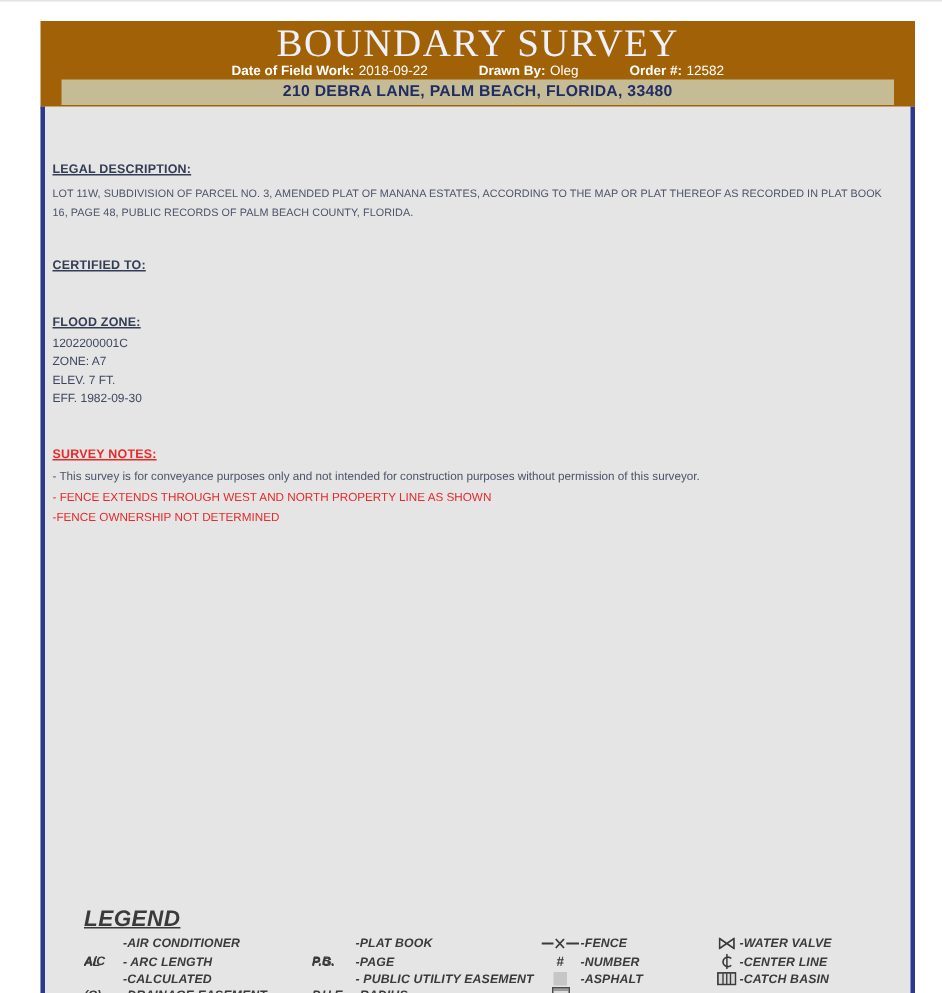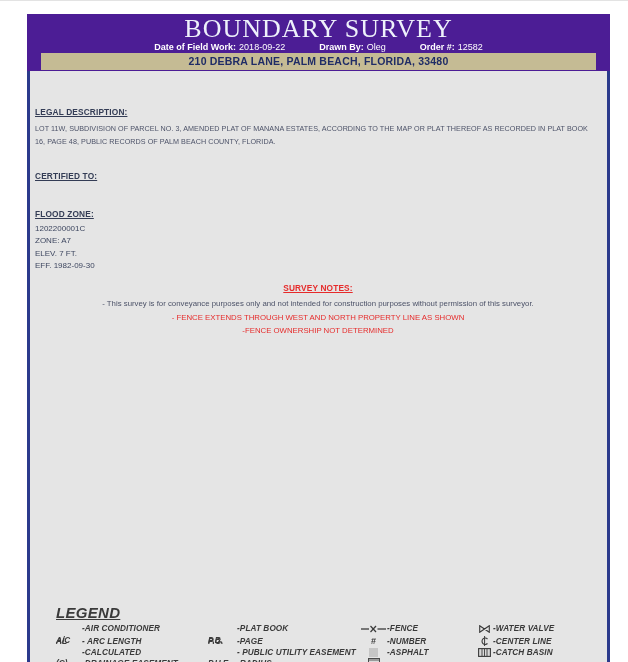--- a/index.html
+++ b/index.html
@@ -5,21 +5,21 @@
   html,body{margin:0;padding:0;}
   body{
     width:628px;height:662px;position:relative;background:#ffffff;
     font-family:"Liberation Sans", sans-serif;overflow:hidden;
   }
   .top-edge{position:absolute;left:0;top:0;width:628px;height:1px;background:#e3e3e3;}
 
   
   .header-block{
     position:absolute;left:27px;top:14px;width:583px;
-    background:#4c1d95;padding-bottom:3px;box-sizing:border-box;
+    background:#a16207;padding-bottom:3px;box-sizing:border-box;
   }
   .hdr-title{
     font-family:"Liberation Serif", serif;font-size:26px;line-height:25px;
     color:#eef1fb;text-align:center;letter-spacing:1px;padding-top:2px;
     white-space:nowrap;
   }
   .hdr-meta{
     display:flex;justify-content:center;gap:34px;
     color:#ffffff;font-size:9px;line-height:12px;height:12px;
     white-space:nowrap;
@@ -120,21 +120,21 @@
   <div class="sec" style="top:138px;">
     <div class="sec-heading">FLOOD ZONE:</div>
     <div class="flood-lines">
       <div>1202200001C</div>
       <div>ZONE: A7</div>
       <div>ELEV. 7 FT.</div>
       <div>EFF. 1982-09-30</div>
     </div>
   </div>
 
-  <div class="sec" style="top:212px;text-align:center;">
+  <div class="sec" style="top:226px;">
     <div class="sec-heading red">SURVEY NOTES:</div>
     <div class="notes-list">
       <div class="note-dark">- This survey is for conveyance purposes only and not intended for construction purposes without permission of this surveyor.</div>
       <div class="note-red">- FENCE EXTENDS THROUGH WEST AND NORTH PROPERTY LINE AS SHOWN</div>
       <div class="note-red">-FENCE OWNERSHIP NOT DETERMINED</div>
     </div>
   </div>
 
   <div class="legend">
     <div class="legend-title">LEGEND</div>

